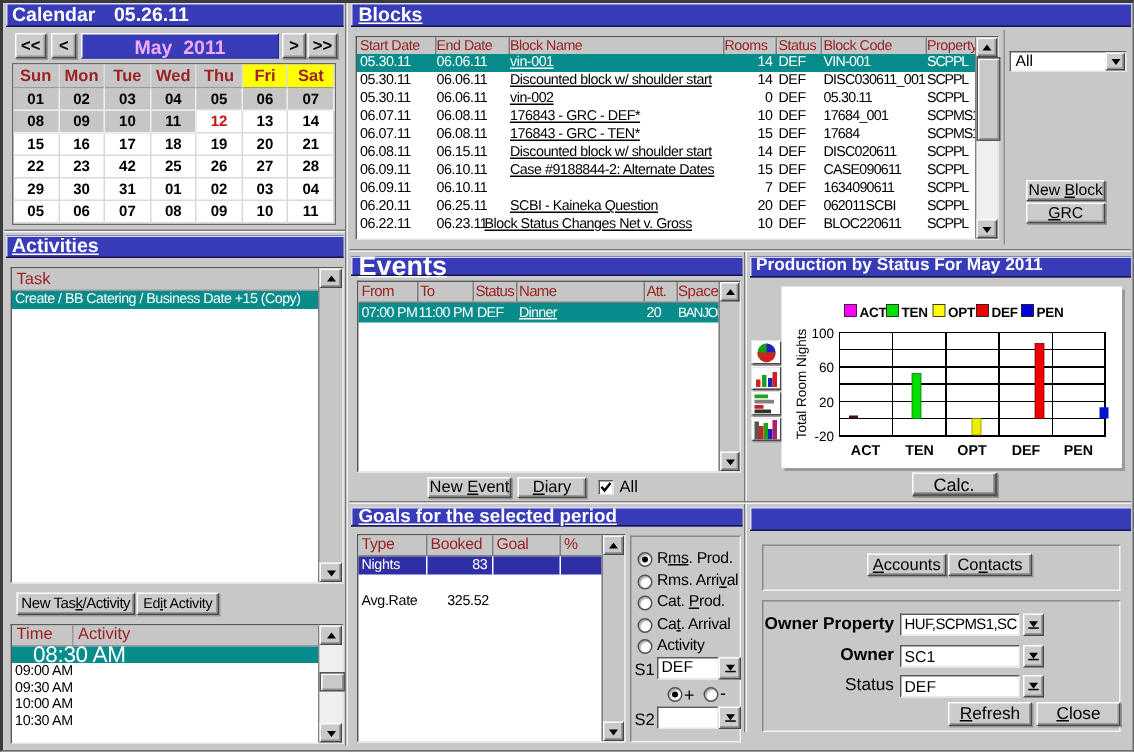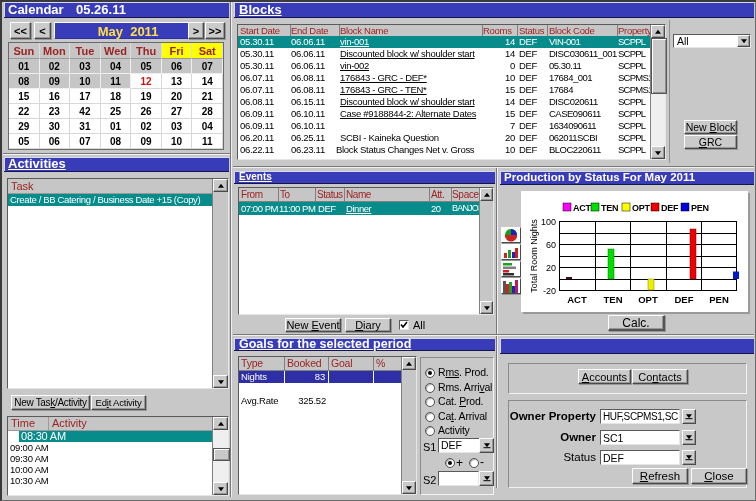--- a/index.html
+++ b/index.html
@@ -24,21 +24,21 @@
 <body>
 
 <div class="a" style="left:0;top:0;width:756px;height:501px;border:1px solid #6a6a6a;border-left:2px solid #3a3a3a;border-top:2px solid #3a3a3a"></div>
 
 <div class="a tb" style="left:4px;top:2px;width:225px;height:16px;line-height:16px">
     <span style="position:absolute;left:4px">Calendar</span>
     <span style="position:absolute;left:72px">05.26.11</span>
   </div>
 <div class="a btn" style="left:10px;top:22px;width:21px;height:17px;line-height:16px;font-weight:bold">&lt;&lt;</div>
 <div class="a btn" style="left:34px;top:22px;width:17px;height:17px;line-height:16px;font-weight:bold">&lt;</div>
-<div class="a" style="left:54px;top:22px;width:148px;height:17px;background:#393cb8;color:#fde047;font-weight:bold;font-size:13px;text-align:center;line-height:17px;border:1px solid;border-color:#fff #30309a #30309a #fff;box-sizing:border-box">May&nbsp; 2011</div>
+<div class="a" style="left:54px;top:22px;width:132px;height:17px;background:#393cb8;color:#f0abfc;font-weight:bold;font-size:13px;text-align:center;line-height:17px;border:1px solid;border-color:#fff #30309a #30309a #fff;box-sizing:border-box">May&nbsp; 2011</div>
 <div class="a btn" style="left:188px;top:22px;width:16px;height:17px;line-height:16px;font-weight:bold">&gt;</div>
 <div class="a btn" style="left:205px;top:22px;width:20px;height:17px;line-height:16px;font-weight:bold">&gt;&gt;</div>
 <div class="a" style="left:8px;top:42px;width:216px;height:108px;border:1px solid #6a6a6a;background:#fff">
  <div style="display:grid;grid-template-columns:repeat(7,1fr);width:214px">
 
   <div class="calh">Sun</div>
       <div class="calh">Mon</div>
       <div class="calh">Tue</div>
       <div class="calh">Wed</div>
       <div class="calh">Thu</div>
@@ -113,21 +113,21 @@
   </div>
 </div>
 <div class="a btn" style="left:11px;top:395px;width:79px;height:15px;line-height:14px;font-size:10px;letter-spacing:-0.3px">New Tas<u>k</u>/Activity</div>
 <div class="a btn" style="left:91px;top:395px;width:55px;height:15px;line-height:14px;font-size:9.5px;letter-spacing:-0.2px">Ed<u>i</u>t Activity</div>
 <div class="a sunk" style="left:7px;top:416px;width:222px;height:80px">
   <div style="position:absolute;left:0;top:0;right:15px;height:13px;background:#c6c6c6;border-bottom:1px solid #9a9a9a;color:#9b2323;font-size:11px;line-height:13px">
       <span style="position:absolute;left:3px">Time</span>
       <span style="position:absolute;left:44px">Activity</span>
       <i style="position:absolute;left:40px;top:0;width:1px;height:13px;background:#9a9a9a"></i>
     </div>
-  <div class="teal" style="position:absolute;left:11px;top:14px;right:15px;height:11px;font-size:11px;letter-spacing:-0.2px;line-height:11px;padding-left:2px">08:30 AM</div>
+  <div class="teal" style="position:absolute;left:0;top:14px;right:15px;height:11px;font-size:15px;letter-spacing:-0.2px;line-height:11px;padding-left:14px">08:30 AM</div>
   <div style="position:absolute;left:2px;top:25px;font-size:9.5px;letter-spacing:-0.2px;line-height:11px">09:00 AM</div>
   <div style="position:absolute;left:2px;top:36px;font-size:9.5px;letter-spacing:-0.2px;line-height:11px">09:30 AM</div>
   <div style="position:absolute;left:2px;top:47px;font-size:9.5px;letter-spacing:-0.2px;line-height:11px">10:00 AM</div>
   <div style="position:absolute;left:2px;top:58px;font-size:9.5px;letter-spacing:-0.2px;line-height:11px">10:30 AM</div>
   <div class="sb" style="position:absolute;right:0;top:0;width:15px;height:100%">
     <div class="track" style="top:13px;height:52px"></div>
     <div class="sba" style="top:0">
         <i class="tru"></i>
       </div>
     <div class="thumb" style="top:31px;height:11px"></div>
@@ -227,30 +227,30 @@
         <span style="position:absolute;left:2px">06.09.11</span>
         <span style="position:absolute;left:53px">06.10.11</span>
         <span style="position:absolute;left:245px;width:32px;text-align:right">7</span>
         <span style="position:absolute;left:281px">DEF</span>
         <span style="position:absolute;left:311px;letter-spacing:-0.5px">1634090611</span>
         <span style="position:absolute;left:380px;letter-spacing:-0.75px">SCPPL</span>
       </div>
       <div style="position:relative;height:12px;line-height:12px;white-space:nowrap">
         <span style="position:absolute;left:2px">06.20.11</span>
         <span style="position:absolute;left:53px">06.25.11</span>
-        <span style="position:absolute;left:102px;">SCBI - Kaineka Question</span>
+        <span style="position:absolute;left:102px;text-decoration:underline">SCBI - Kaineka Question</span>
         <span style="position:absolute;left:245px;width:32px;text-align:right">20</span>
         <span style="position:absolute;left:281px">DEF</span>
         <span style="position:absolute;left:311px;letter-spacing:-0.5px">062011SCBI</span>
         <span style="position:absolute;left:380px;letter-spacing:-0.75px">SCPPL</span>
       </div>
       <div style="position:relative;height:12px;line-height:12px;white-space:nowrap">
         <span style="position:absolute;left:2px">06.22.11</span>
         <span style="position:absolute;left:53px">06.23.11</span>
-        <span style="position:absolute;left:98px;">Block Status Changes Net v. Gross</span>
+        <span style="position:absolute;left:85px;text-decoration:underline">Block Status Changes Net v. Gross</span>
         <span style="position:absolute;left:245px;width:32px;text-align:right">10</span>
         <span style="position:absolute;left:281px">DEF</span>
         <span style="position:absolute;left:311px;letter-spacing:-0.5px">BLOC220611</span>
         <span style="position:absolute;left:380px;letter-spacing:-0.75px">SCPPL</span>
       </div>
     </div>
   <div class="sb" style="position:absolute;right:0;top:0;width:14px;height:100%">
     <div class="track" style="top:13px;height:108px"></div>
     <div class="sba" style="top:0">
         <i class="tru"></i>
@@ -270,21 +270,21 @@
     </div>
 </div>
 <div class="a btn" style="left:684px;top:120px;width:53px;height:14px;line-height:13px;font-size:10.5px">New <u>B</u>lock</div>
 <div class="a btn" style="left:684px;top:135px;width:53px;height:14px;line-height:13px;font-size:10.5px"><u>G</u>RC</div>
 
 <div class="a" style="left:233px;top:166px;width:521px;height:1px;background:#787878"></div>
 <div class="a" style="left:233px;top:167px;width:521px;height:1px;background:#f0f0f0"></div>
 <div class="a" style="left:496px;top:168px;width:1px;height:320px;background:#787878"></div>
 <div class="a" style="left:497px;top:168px;width:1px;height:320px;background:#f0f0f0"></div>
 
-<div class="a tb" style="left:234px;top:171px;width:261px;height:13px;line-height:12px;font-size:10px">
+<div class="a tb" style="left:234px;top:171px;width:261px;height:13px;line-height:12px;font-size:18px">
     <span style="position:absolute;left:5px"><u>Events</u></span>
   </div>
 <div class="a sunk" style="left:238px;top:187px;width:256px;height:128px;font-size:9.5px;letter-spacing:-0.45px">
   <div style="position:absolute;left:0;top:0;right:13px;height:13px;background:#c6c6c6;border-bottom:1px solid #808080;color:#9b2323;font-size:10px;line-height:13px;white-space:nowrap">
     <span style="position:absolute;left:2px">From</span>
       <span style="position:absolute;left:41px">To</span>
       <span style="position:absolute;left:78px">Status</span>
       <span style="position:absolute;left:107px">Name</span>
       <span style="position:absolute;left:192px">Att.</span>
       <span style="position:absolute;left:213px;letter-spacing:-0.3px">Space</span>

